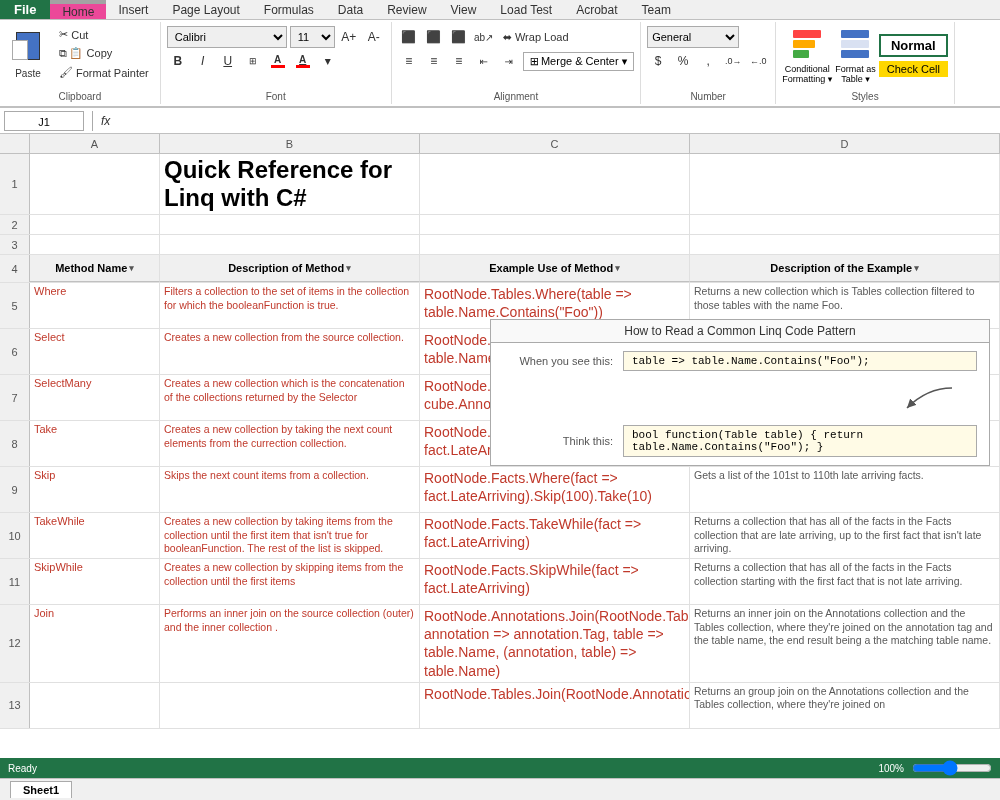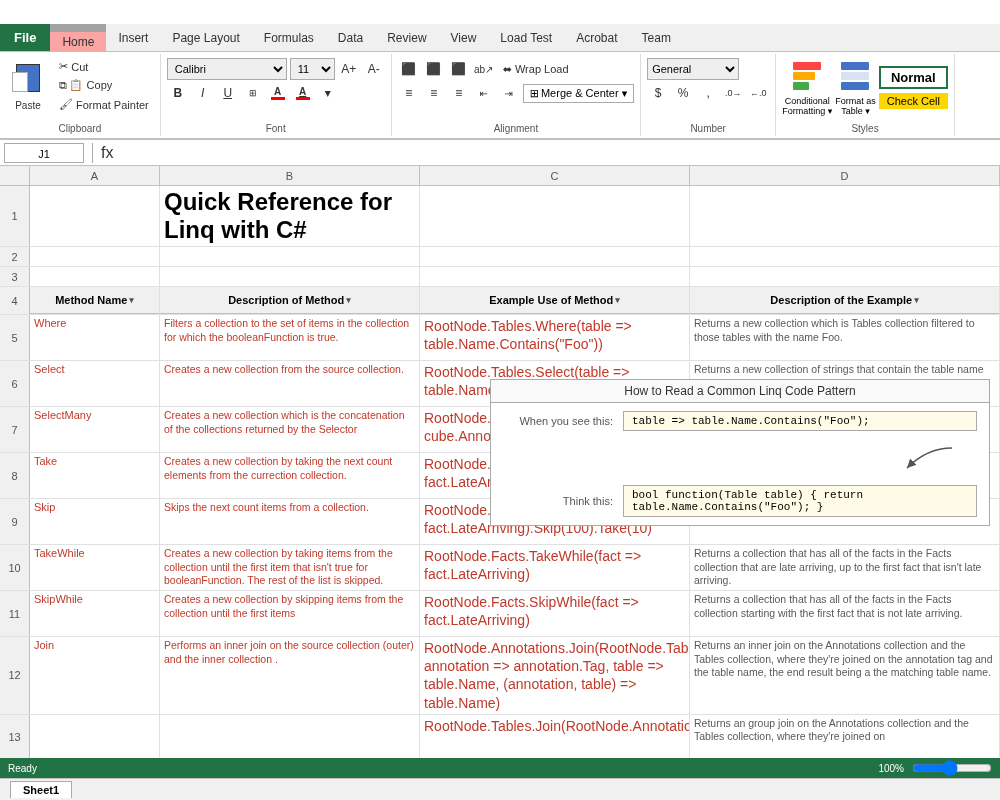--- a/index.html
+++ b/index.html
@@ -16,23 +16,22 @@
       font-size: 11px;
       color: #333;
       border-bottom: 1px solid #ddd;
     }
 
     
     .ribbon-tabs {
       display: flex;
       align-items: center;
       background: #f0f0f0;
-      height: 28px;
+      height: 20px;
       border-bottom: 1px solid #c0c0c0;
-      margin-top: 24px;
     }
     .tab-file {
       background: #217346;
       color: #fff;
       padding: 0 14px;
       height: 100%;
       display: flex;
       align-items: center;
       font-weight: bold;
       font-size: 13px;
@@ -40,21 +39,21 @@
     }
     .ribbon-tab {
       padding: 0 12px;
       height: 100%;
       display: flex;
       align-items: center;
       font-size: 12px;
       cursor: pointer;
       color: #333;
     }
-    .ribbon-tab.active { background: #fca5a5; border-top: 8px solid #a3a3a3; }
+    .ribbon-tab.active { background: #ec4899; border-top: 4px solid #a3a3a3; }
 
     
     .ribbon-toolbar {
       background: #fff;
       border-bottom: 2px solid #c0c0c0;
       display: flex;
       align-items: stretch;
       height: 88px;
       padding: 2px 0;
     }
@@ -206,22 +205,23 @@
       line-height: 20px;
       padding: 0 4px;
     }
     .formula-divider {
       width: 1px;
       height: 20px;
       background: #aaa;
       margin: 0 4px;
     }
     .fx-label {
+      font-style: italic;
       color: #333;
-      font-size: 16px;
+      font-size: 12px;
     }
     .formula-input {
       flex: 1;
       height: 20px;
       border: none;
       outline: none;
       font-size: 11px;
     }
 
     
@@ -330,21 +330,20 @@
     
     .info-box-container {
       position: absolute;
       top: 185px;
       left: 490px;
       width: 500px;
       border: 1px solid #aaa;
       background: #fff;
       font-size: 11px;
       z-index: 10;
-      margin-top: 28px;
     }
     .info-box-header {
       text-align: center;
       background: #f9f9f9;
       padding: 4px;
       border-bottom: 1px solid #aaa;
       font-size: 12px;
       color: #333;
     }
     .info-box-body {

